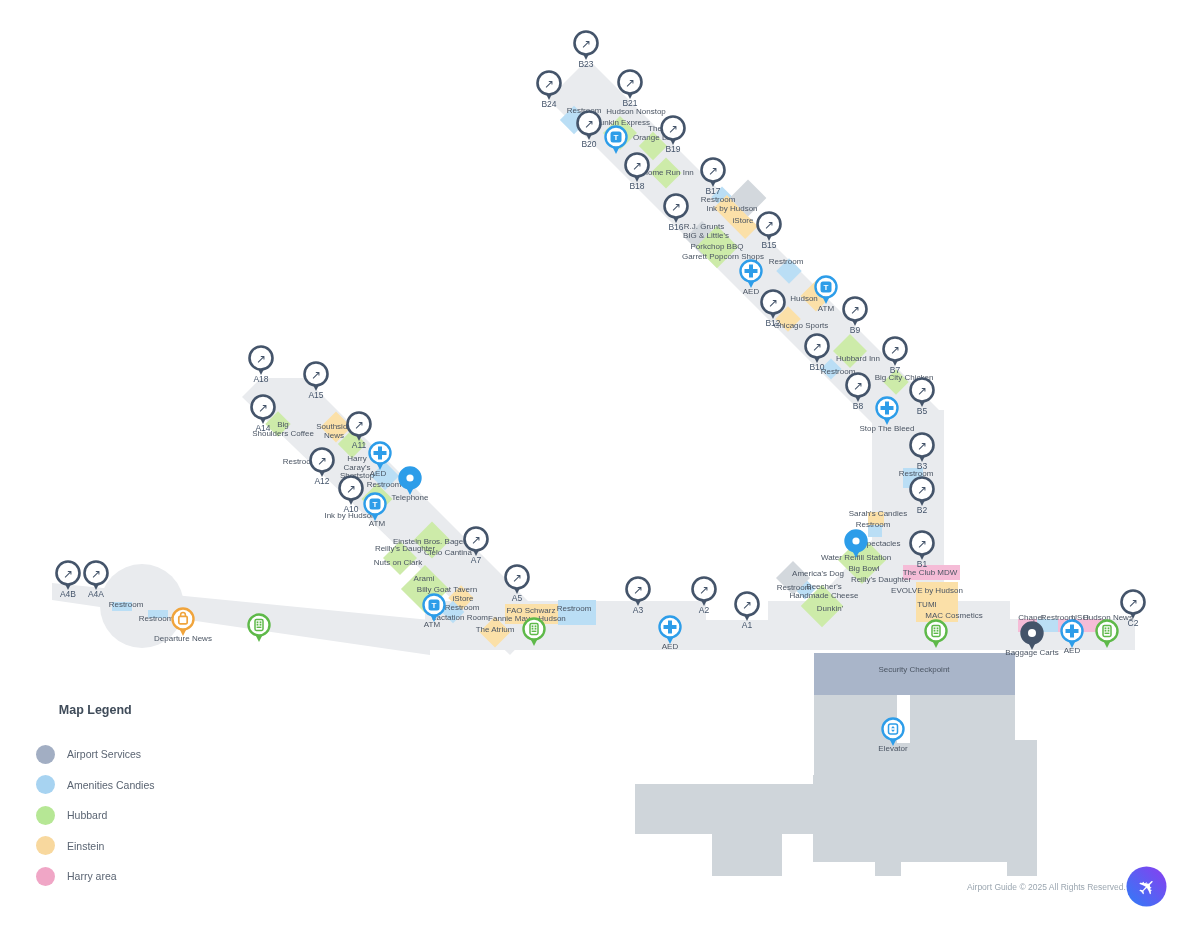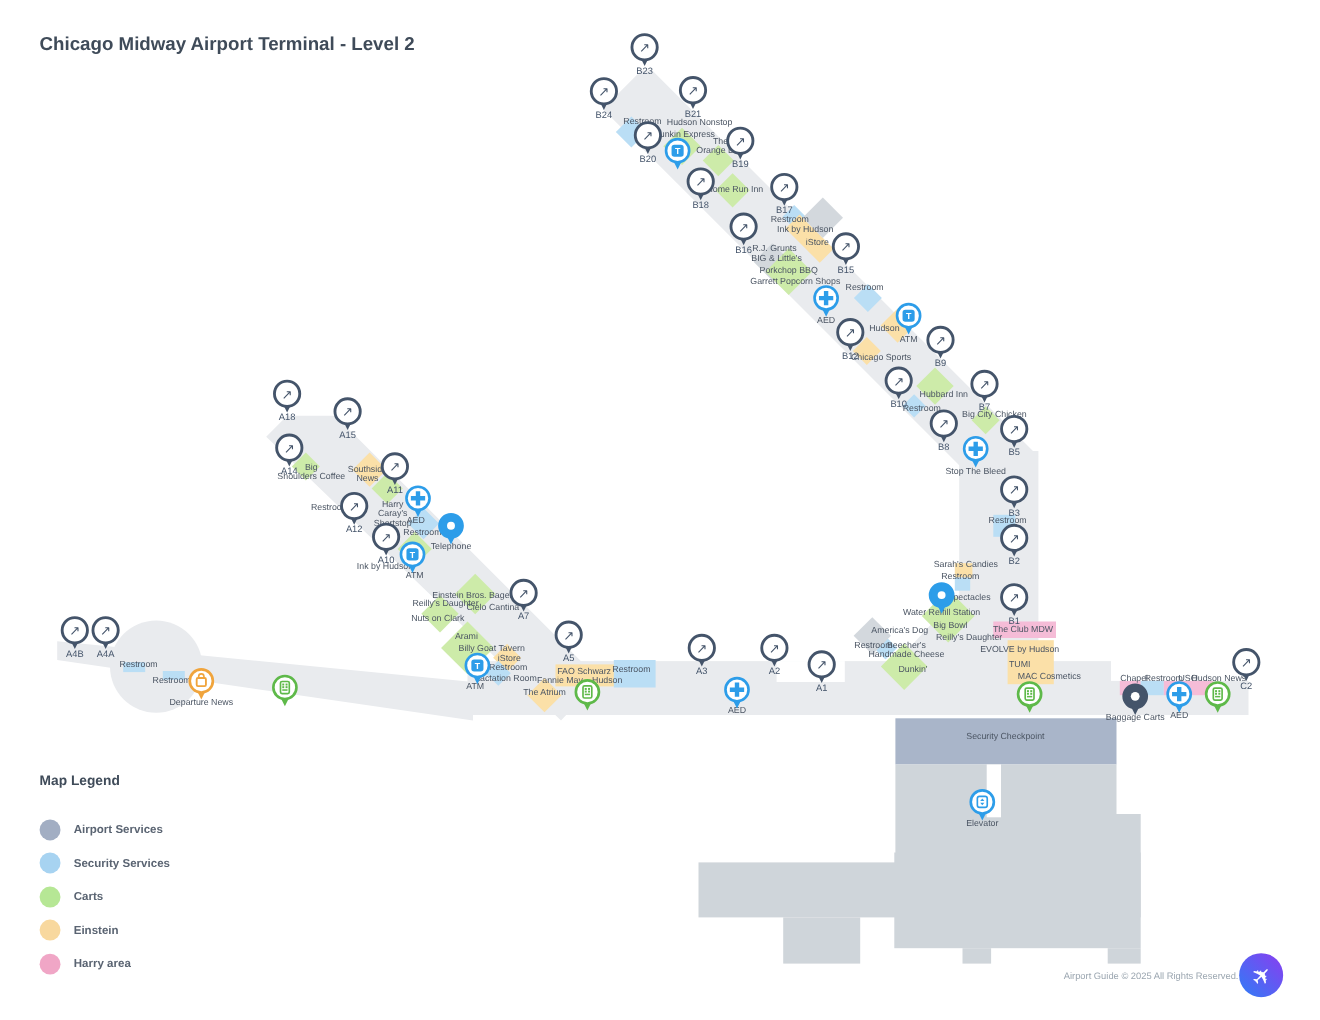--- a/index.html
+++ b/index.html
@@ -1,22 +1,22 @@
 <!DOCTYPE html>
 <html><head>
 <meta charset="utf-8">
 <style>
   html,body{margin:0;padding:0;background:#fff;}
   .stage{position:relative;width:1200px;height:927px;background:#fff;overflow:hidden;
          font-family:"Liberation Sans",sans-serif;}
   .page-title{position:absolute;left:36px;top:30px;font-size:17px;font-weight:bold;color:#3f4b59;}
   #map{position:absolute;left:0;top:0;}
-  .legend{position:absolute;left:36px;top:703px;}
+  .legend{position:absolute;left:36px;top:703px;text-align:center;}
   .legend-title{font-size:12.5px;font-weight:bold;color:#3f4b59;}
-  .legend-items{margin-top:22px;font-weight:bold;}
+  .legend-items{margin-top:22px;}
   .legend-row{display:flex;align-items:center;height:30.5px;}
   .legend-dot{width:19px;height:19px;border-radius:50%;margin-right:12px;flex:0 0 auto;}
   .legend-label{font-size:10.5px;color:#5a6472;}
   .footer-text{position:absolute;left:967px;top:882px;font-size:8.5px;color:#9ba6b0;}
   .logo{position:absolute;left:1126px;top:866px;width:41px;height:41px;}
 </style>
 </head>
 <body>
 
 <div class="stage">
@@ -455,35 +455,34 @@
         <text x="0" y="0.5" text-anchor="middle" dominant-baseline="central" font-size="12" fill="#44546a">↗</text>
       </g>
       <text x="96" y="594" text-anchor="middle" dominant-baseline="central" font-size="8.5" fill="#44546a">A4A</text>
       <g transform="translate(1133 602)">
         <polygon points="-5,7 5,7 0,17" fill="#44546a"></polygon>
         <circle cx="0" cy="0" r="11.5" fill="#fff" stroke="#44546a" stroke-width="2.6"></circle>
         <text x="0" y="0.5" text-anchor="middle" dominant-baseline="central" font-size="12" fill="#44546a">↗</text>
       </g>
       <text x="1133" y="623" text-anchor="middle" dominant-baseline="central" font-size="8.5" fill="#44546a">C2</text>
     </svg>
-  <div class="page-title">Chicago Midway Airport Terminal  - Level 2</div>
   <div class="legend">
     <div class="legend-title">Map Legend</div>
     <div class="legend-items" id="legend-items">
         <div class="legend-row">
           <span class="legend-dot" style="background: rgb(162, 174, 195);"></span>
           <span class="legend-label">Airport Services</span>
         </div>
         <div class="legend-row">
           <span class="legend-dot" style="background: rgb(167, 211, 241);"></span>
-          <span class="legend-label">Security Services</span>
+          <span class="legend-label">Amenities Candies</span>
         </div>
         <div class="legend-row">
           <span class="legend-dot" style="background: rgb(182, 231, 149);"></span>
-          <span class="legend-label">Carts</span>
+          <span class="legend-label">Hubbard</span>
         </div>
         <div class="legend-row">
           <span class="legend-dot" style="background: rgb(248, 216, 158);"></span>
           <span class="legend-label">Einstein</span>
         </div>
         <div class="legend-row">
           <span class="legend-dot" style="background: rgb(240, 166, 198);"></span>
           <span class="legend-label">Harry area</span>
         </div>
       </div>

